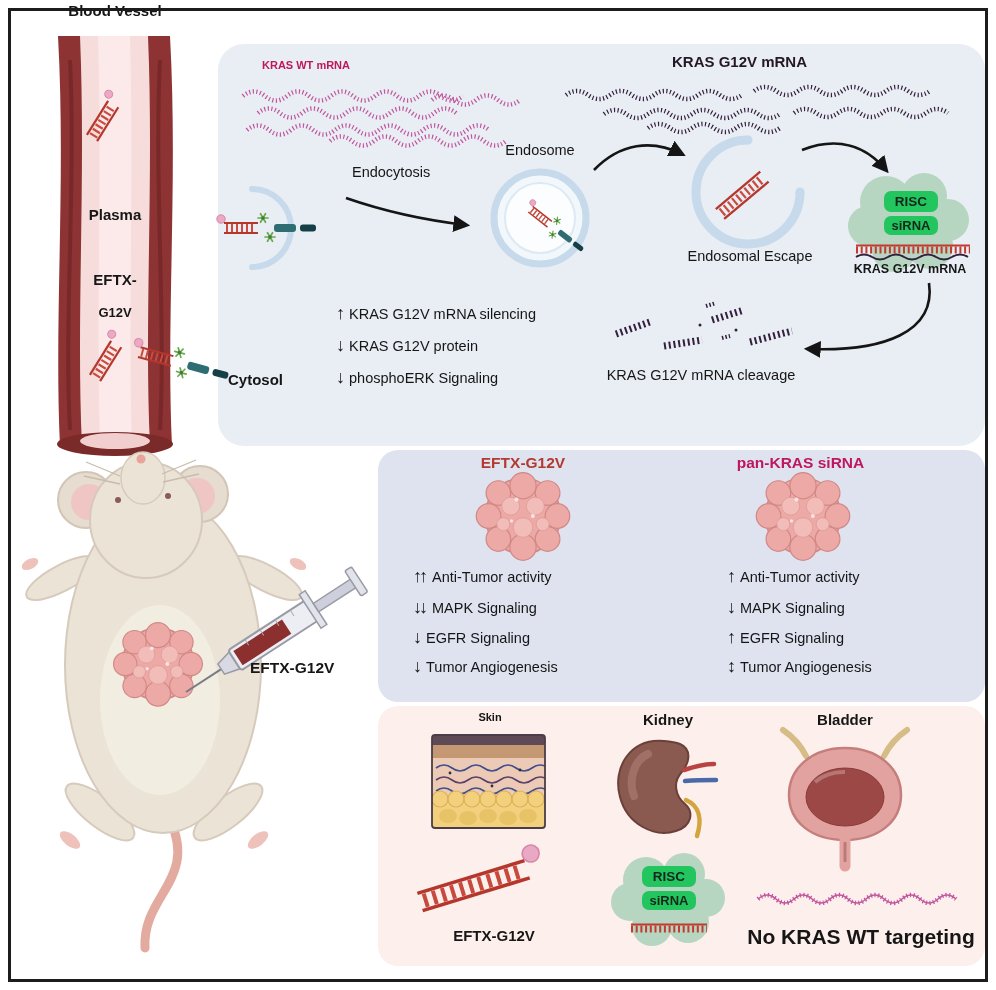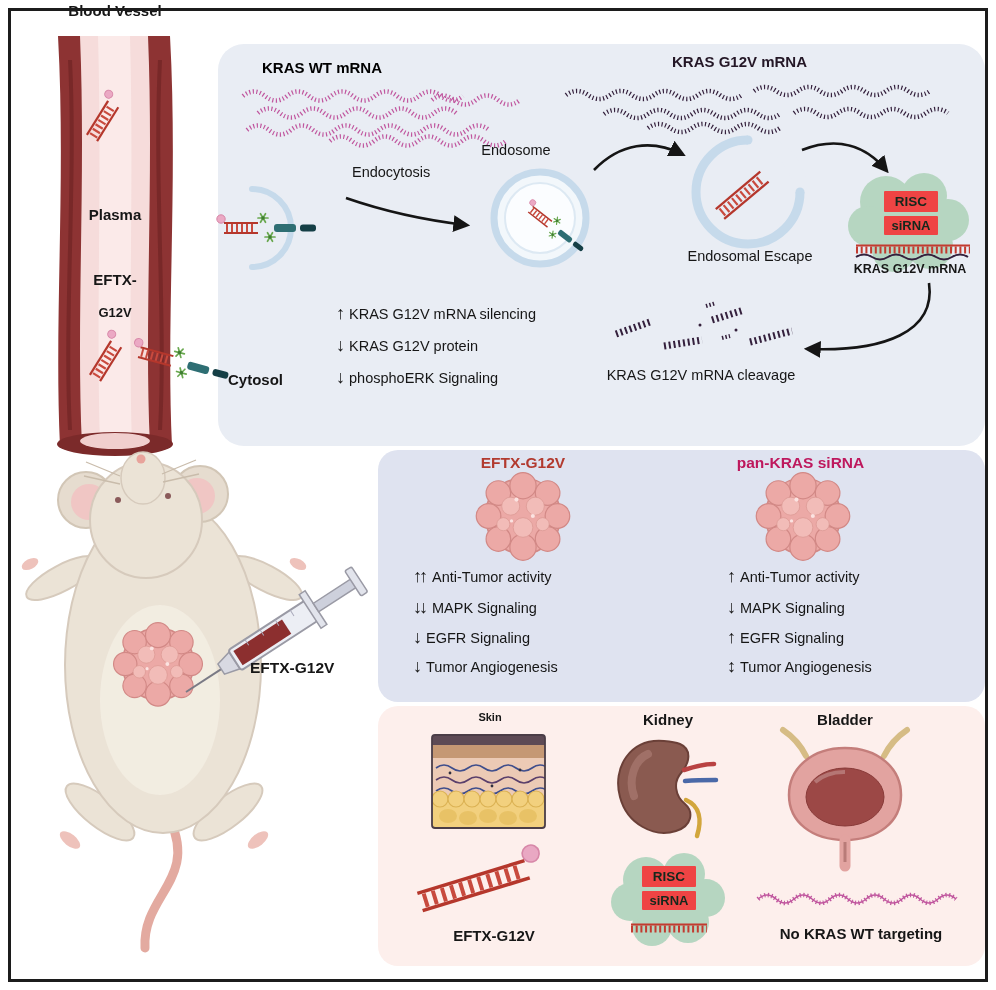--- a/index.html
+++ b/index.html
@@ -9,21 +9,21 @@
   .panel.cell{left:218px;top:44px;width:767px;height:402px;background:#e9edf4;border-radius:26px}
   .panel.compare{left:378px;top:450px;width:607px;height:252px;background:#dfe3f0;border-radius:20px}
   .panel.organs{left:378px;top:706px;width:607px;height:260px;background:#fdefec;border-radius:20px}
   .art{position:absolute;left:0;top:0;z-index:10}
   .lbl{position:absolute;z-index:20;color:#161616;font-size:14.5px;line-height:1.15;white-space:nowrap}
   .center{text-align:center}
   .b{font-weight:bold}
   .fx{position:absolute;z-index:20;display:flex;align-items:center;white-space:nowrap}
   .fx .arr{font-weight:bold;font-size:18px;letter-spacing:-3px;margin-right:7px;color:#161616}
   .fx .txt{font-size:14.5px;color:#161616}
-  .risc-box,.sirna-box{position:absolute;z-index:20;background:#ef4444;border-radius:1px;display:flex;align-items:center;justify-content:center;font-weight:bold;color:#14281c}
+  .risc-box,.sirna-box{position:absolute;z-index:20;background:#22c55e;border-radius:7px;display:flex;align-items:center;justify-content:center;font-weight:bold;color:#14281c}
   .risc-box{font-size:13.5px}
   .sirna-box{font-size:13px}
 </style>
 </head>
 <body>
 
 <div class="root">
 
   <div class="panel cell"></div>
   <div class="panel compare"></div>
@@ -296,24 +296,24 @@
       <path d="M 758 899 q 9 -8 18 0 t 18 0 t 18 0 t 18 0 t 18 0 t 18 0 t 18 0 t 18 0 t 18 0 t 18 0 t 18 0" stroke="#c0569e" stroke-width="4.5" stroke-dasharray="1.2 2.4" fill="none"></path>
       <path d="M 758 899 q 9 -8 18 0 t 18 0 t 18 0 t 18 0 t 18 0 t 18 0 t 18 0 t 18 0 t 18 0 t 18 0 t 18 0" stroke="#c0569e" stroke-width="1.4" fill="none"></path>
     </g>
   </svg>
 
   <div class="lbl b center" style="left:52px;top:2px;width:126px;font-size:15px">Blood Vessel</div>
   <div class="lbl b center" style="left:65px;top:206px;width:100px;font-size:15px">Plasma</div>
   <div class="lbl b center" style="left:65px;top:271px;width:100px;font-size:15px">EFTX-</div>
   <div class="lbl b center" style="left:65px;top:306px;width:100px;font-size:13px">G12V</div>
 
-  <div class="lbl b" style="left:262px;top:59px;font-size:15px;color:#000000">KRAS WT mRNA</div>
+  <div class="lbl b" style="left:262px;top:59px;font-size:11px;color:#be185d">KRAS WT mRNA</div>
   <div class="lbl" style="left:672px;top:53px;font-size:15px;font-weight:600;color:#241726">KRAS G12V mRNA</div>
   <div class="lbl" style="left:352px;top:164px">Endocytosis</div>
-  <div class="lbl center" style="left:456px;top:142px;width:120px">Endosome</div>
+  <div class="lbl center" style="left:480px;top:142px;width:120px">Endosome</div>
   <div class="lbl b" style="left:228px;top:371px;font-size:15px">Cytosol</div>
   <div class="lbl center" style="left:666px;top:248px;width:168px">Endosomal Escape</div>
   <div class="risc-box" style="left:884px;top:191px;width:54px;height:21px">RISC</div>
   <div class="sirna-box" style="left:884px;top:216px;width:54px;height:19px">siRNA</div>
   <div class="lbl b center" style="left:834px;top:262px;width:152px;font-size:12.5px">KRAS G12V mRNA</div>
   <div class="lbl center" style="left:586px;top:367px;width:230px">KRAS G12V mRNA cleavage</div>
 
   <div class="fx" style="left:336px;top:303px">
     <span class="arr">↑</span>
     <span class="txt">KRAS G12V mRNA silencing</span>
@@ -366,16 +366,16 @@
     <span class="txt">Tumor Angiogenesis</span>
   </div>
 
   <div class="lbl b center" style="left:434px;top:711px;width:112px;font-size:11px">Skin</div>
   <div class="lbl b center" style="left:612px;top:711px;width:112px;font-size:15px">Kidney</div>
   <div class="lbl b center" style="left:789px;top:711px;width:112px;font-size:15px">Bladder</div>
 
   <div class="lbl b center" style="left:428px;top:927px;width:132px;font-size:15px">EFTX-G12V</div>
   <div class="risc-box" style="left:642px;top:866px;width:54px;height:21px">RISC</div>
   <div class="sirna-box" style="left:642px;top:891px;width:54px;height:19px">siRNA</div>
-  <div class="lbl b center" style="left:746px;top:925px;width:230px;font-size:15px">No KRAS WT targeting</div>
+  <div class="lbl b center" style="left:746px;top:925px;width:230px;font-size:21px">No KRAS WT targeting</div>
 
   <div class="frame"></div>
 </div>
 
 </body></html>

